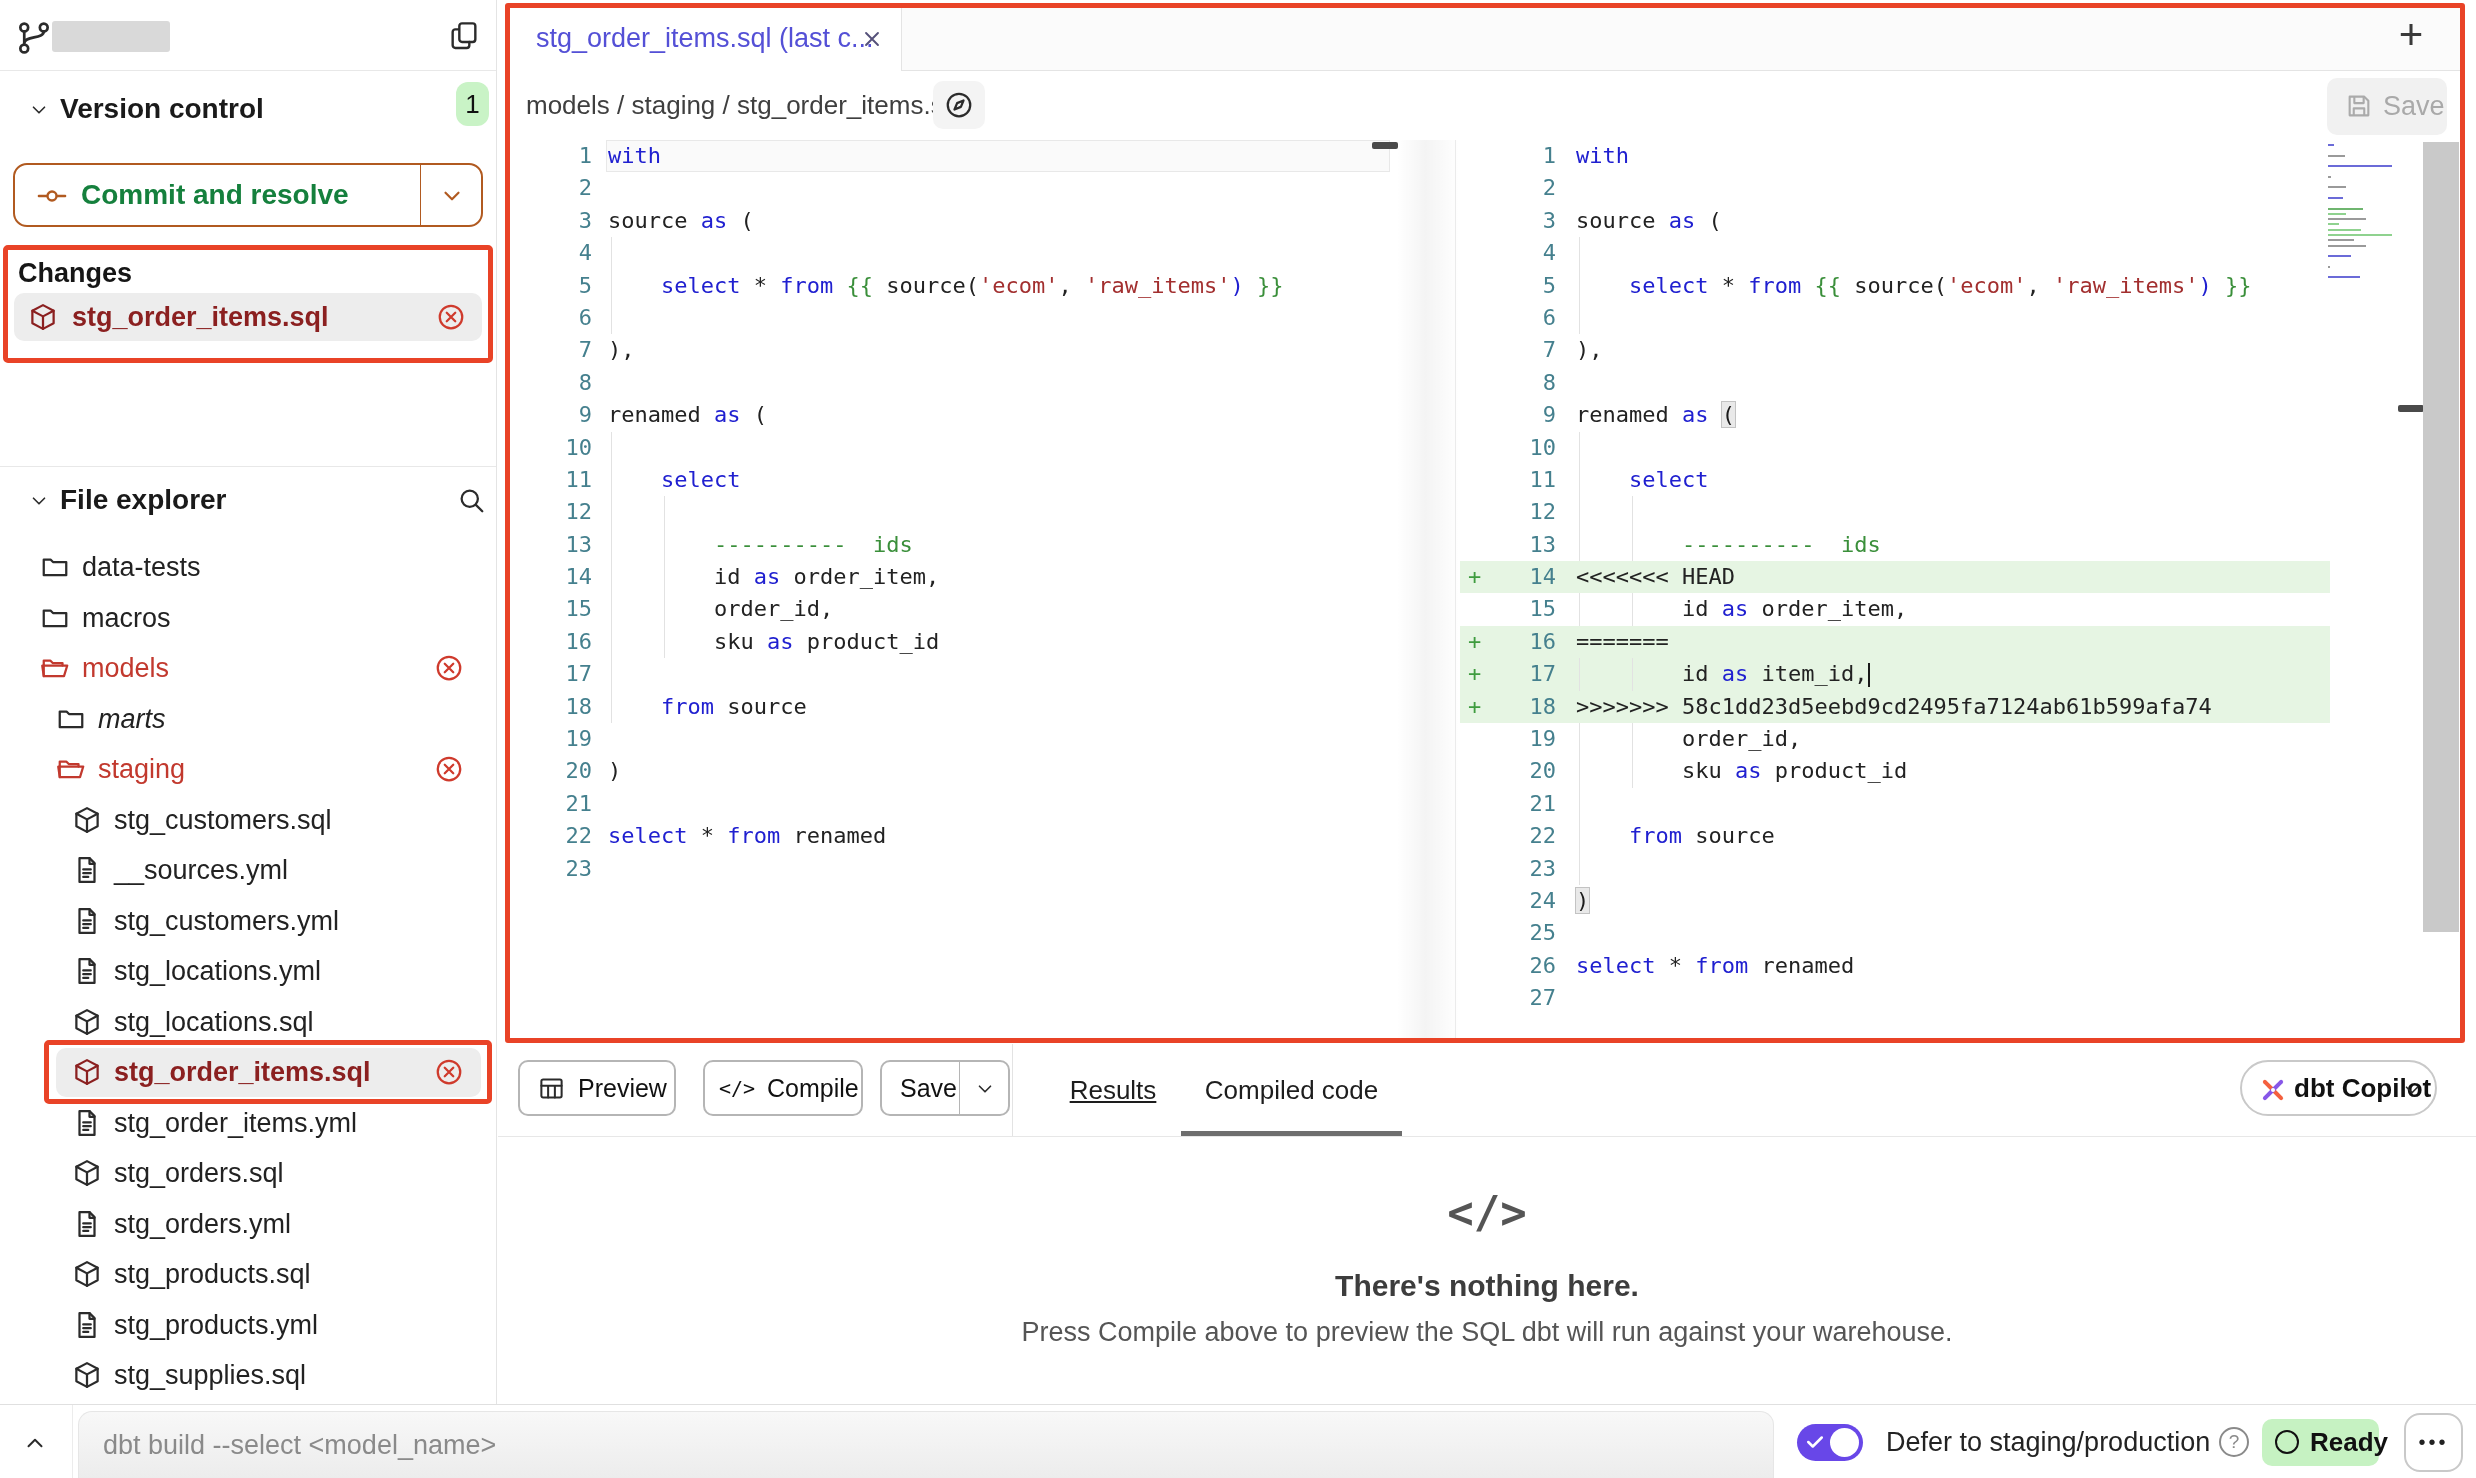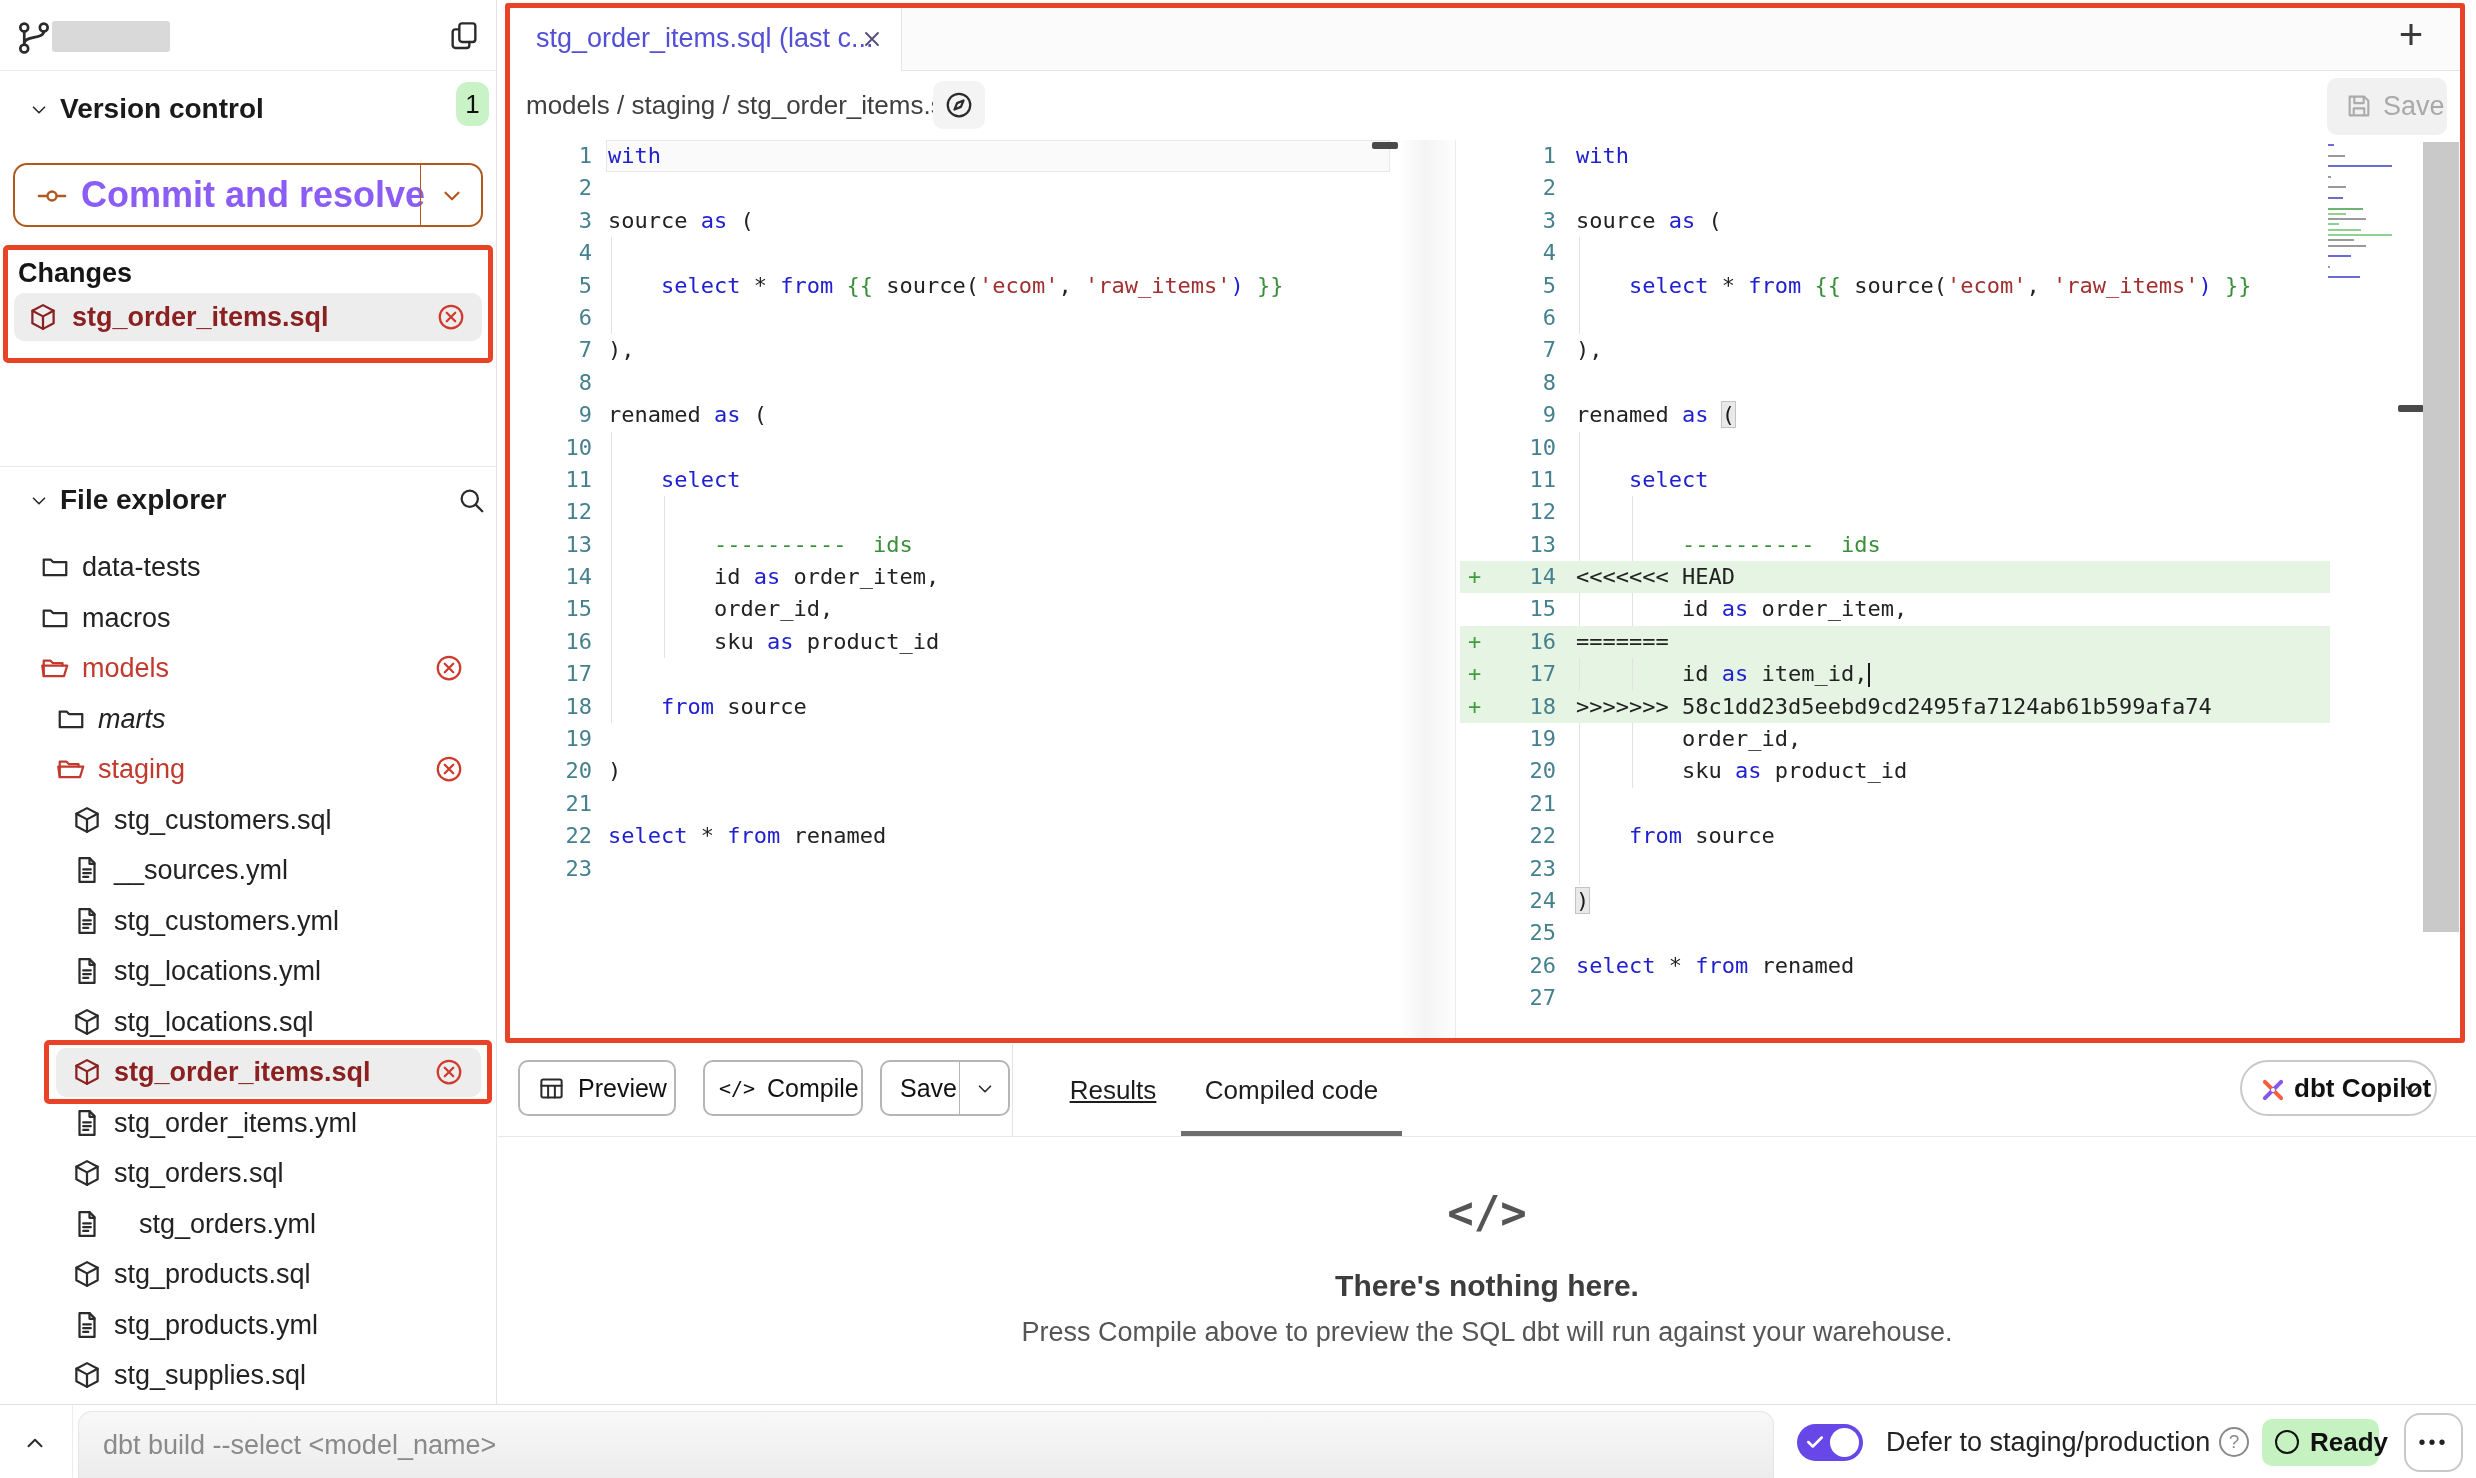--- a/index.html
+++ b/index.html
@@ -18,21 +18,21 @@
   .branch-icon { position:absolute; left:16px; top:20px; }
   .branch-placeholder { position:absolute; left:52px; top:21px; width:118px; height:31px; background:#d9d9d9; border-radius:3px; }
   .copy-btn { position:absolute; right:16px; top:20px; width:32px; height:32px; }
 
   .section-head { position:absolute; left:8px; width:100%; height:34px; }
   .chev { position:absolute; left:20px; top:7px; }
   .sec-label { position:absolute; left:52px; top:0; font-size:28px; font-weight:700; color:#1a1a1a; line-height:34px; }
   .vc-badge { position:absolute; left:448px; top:-10px; width:33px; height:44px; background:#c9f3c6; border-radius:12px; text-align:center; line-height:44px; font-size:26px; color:#111; }
 
   .commit-btn { position:absolute; left:13px; top:163px; width:470px; height:64px; border:2px solid #b15a20; border-radius:14px; background:#fff; }
-  .commit-btn .lbl { position:absolute; left:66px; top:0; line-height:60px; font-size:36px; font-weight:600; color:#8b5cf6; }
+  .commit-btn .lbl { position:absolute; left:66px; top:0; line-height:60px; font-size:28px; font-weight:600; color:#15803d; }
   .commit-split { position:absolute; right:60px; top:0; bottom:0; border-left:1px solid #b15a20; }
   .commit-chev { position:absolute; right:16px; top:18px; }
 
   .annot { position:absolute; border:5px solid #e94327; border-radius:5px; pointer-events:none; z-index:40; }
   #annot-changes { left:3px; top:245px; width:490px; height:118px; }
   #annot-file { left:44px; top:1040px; width:448px; height:64px; }
 
   .changes-label { position:absolute; left:18px; top:258px; font-size:27px; font-weight:700; color:#161616; }
   #changes-files { position:absolute; left:14px; top:293px; right:14px; }
   .chg-row { position:relative; height:48px; background:#ededed; border-radius:10px; }
@@ -361,21 +361,21 @@
         <span class="flabel" style="left: 114px;">stg_orders.sql</span>
       </div>
       <div class="frow">
         <span class="fico" style="left: 72px;">
           <svg width="30" height="30" viewBox="0 0 24 24" fill="none" stroke="#2b2b2b" stroke-width="1.8" stroke-linecap="round" stroke-linejoin="round">
             <path d="M6 2.5h8l4 4V21.5H6z"></path>
             <path d="M14 2.5V7h4"></path>
             <path d="M9 11.5h6M9 14.5h6M9 17.5h4"></path>
           </svg>
         </span>
-        <span class="flabel" style="left: 114px; margin-left: 25px;">stg_orders.yml</span>
+        <span class="flabel" style="left: 114px;">stg_orders.yml</span>
       </div>
       <div class="frow">
         <span class="fico" style="left: 72px;">
           <svg width="30" height="30" viewBox="0 0 24 24" fill="none" stroke="#2b2b2b" stroke-width="1.8" stroke-linecap="round" stroke-linejoin="round">
             <path d="M12 2.5L20.5 7v10L12 21.5 3.5 17V7z"></path>
             <path d="M3.5 7L12 11.5 20.5 7M12 11.5V21.5"></path>
           </svg>
         </span>
         <span class="flabel" style="left: 114px;">stg_products.sql</span>
       </div>

